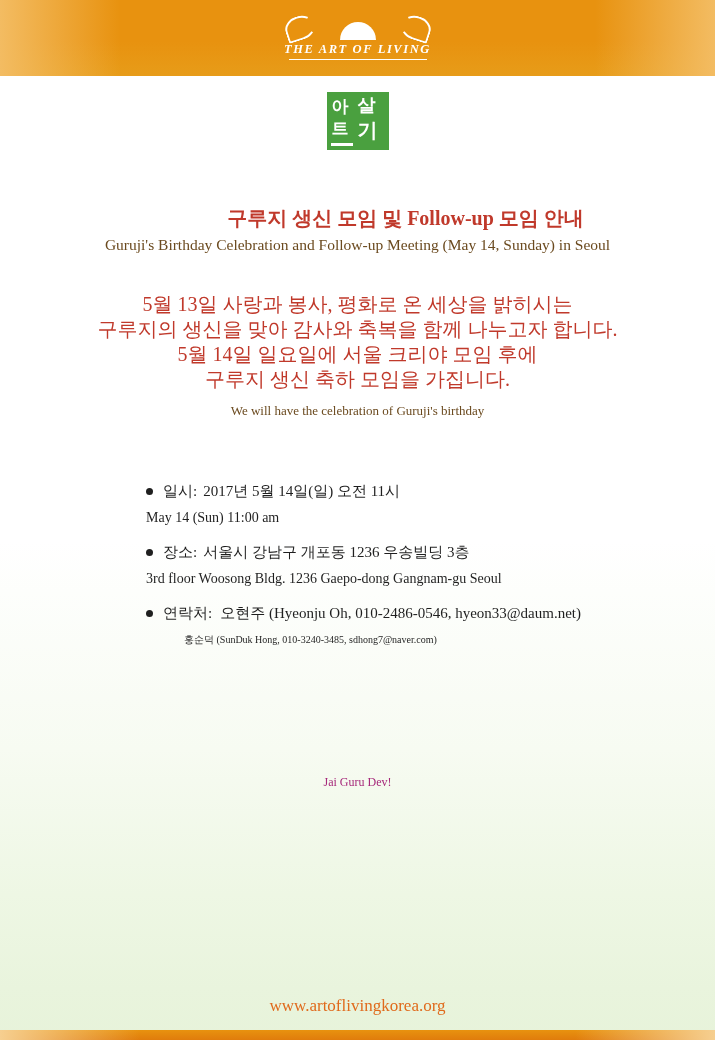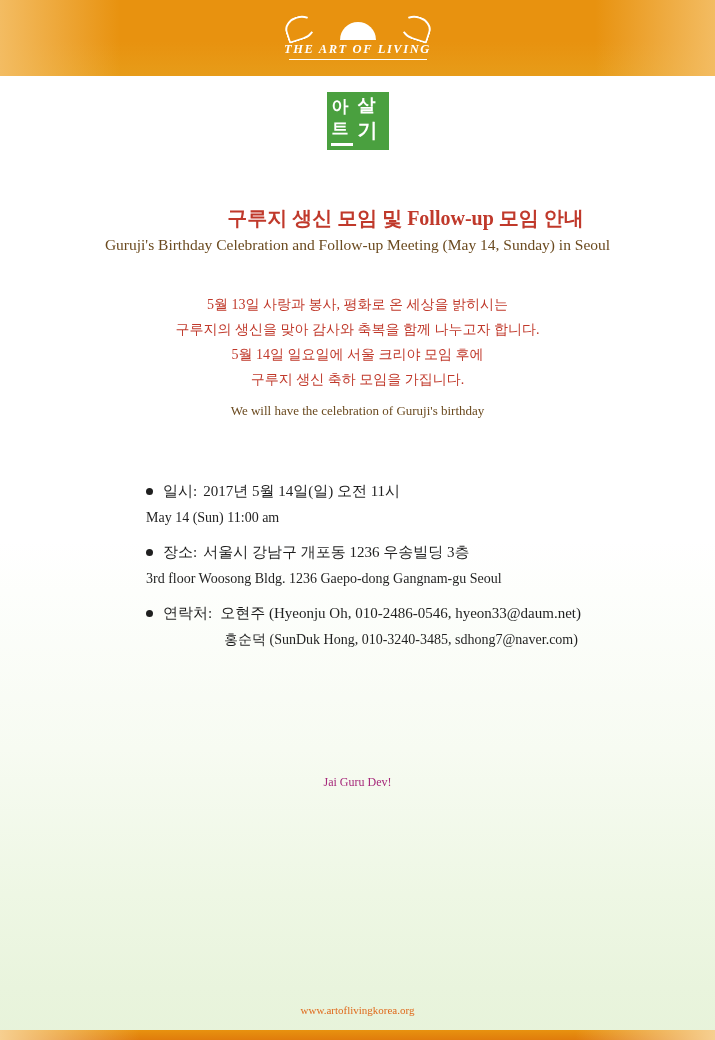--- a/index.html
+++ b/index.html
@@ -169,21 +169,21 @@
     font-family: "Liberation Serif", serif;
   }
 
   
   .para-kr {
     position: absolute;
     top: 292px;
     width: 715px;
     text-align: center;
     color: #c0392b;
-    font-size: 14px;
+    font-size: 20px;
     line-height: 25px;
     font-family: "Liberation Serif", serif;
   }
   .para-en {
     position: absolute;
     top: 399px;
     width: 715px;
     text-align: center;
     color: #6b4a1f;
     font-size: 13px;
@@ -219,45 +219,45 @@
     margin: 8px 10px 0 0;
     flex: 0 0 auto;
   }
   .detail-sub {
     font-size: 14px;
     color: #1f1f1f;
     line-height: 22px;
     margin-top: 5px;
   }
   .detail-sub2 {
-    font-size: 14px;
+    font-size: 10px;
     color: #1f1f1f;
     line-height: 22px;
-    margin-left: 78px;
+    margin-left: 38px;
     margin-top: 5px;
   }
 
   
   .closing {
     position: absolute;
     top: 775px;
     width: 715px;
     text-align: center;
     font-size: 12px;
     color: #a6287a;
     font-family: "Liberation Serif", serif;
   }
 
   
   .footer-url {
     position: absolute;
     bottom: 24px;
     width: 715px;
     text-align: center;
-    font-size: 11px;
+    font-size: 17px;
     color: #e06a1c;
     font-family: "Liberation Serif", serif;
   }
   .footer-band {
     position: absolute;
     bottom: 0; left: 0;
     width: 715px;
     height: 10px;
     background: linear-gradient(180deg, #e8920f 0%, #e07c0c 100%);
   }

